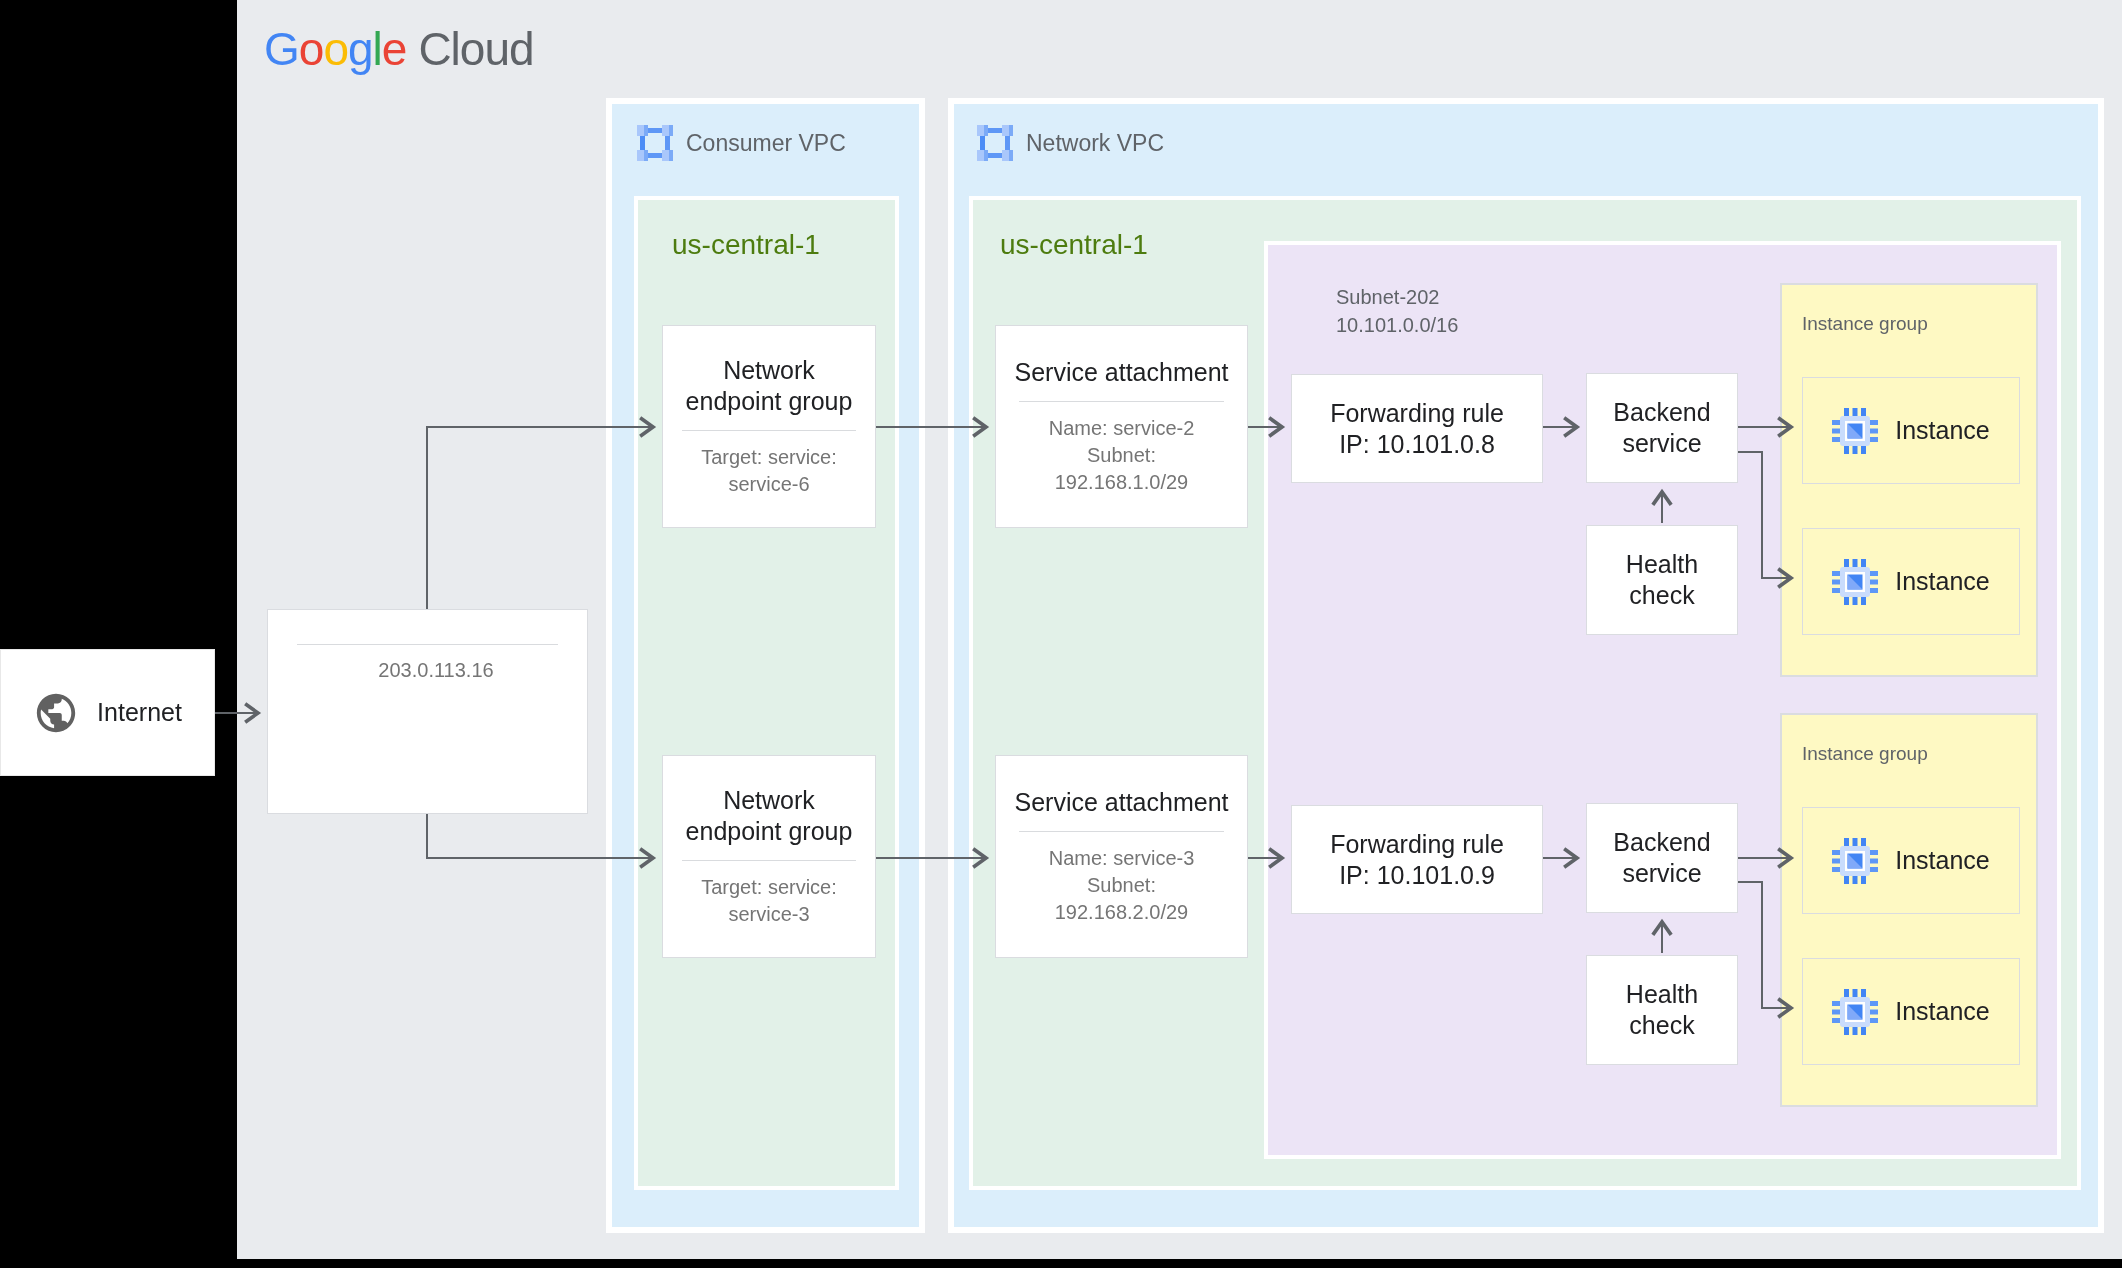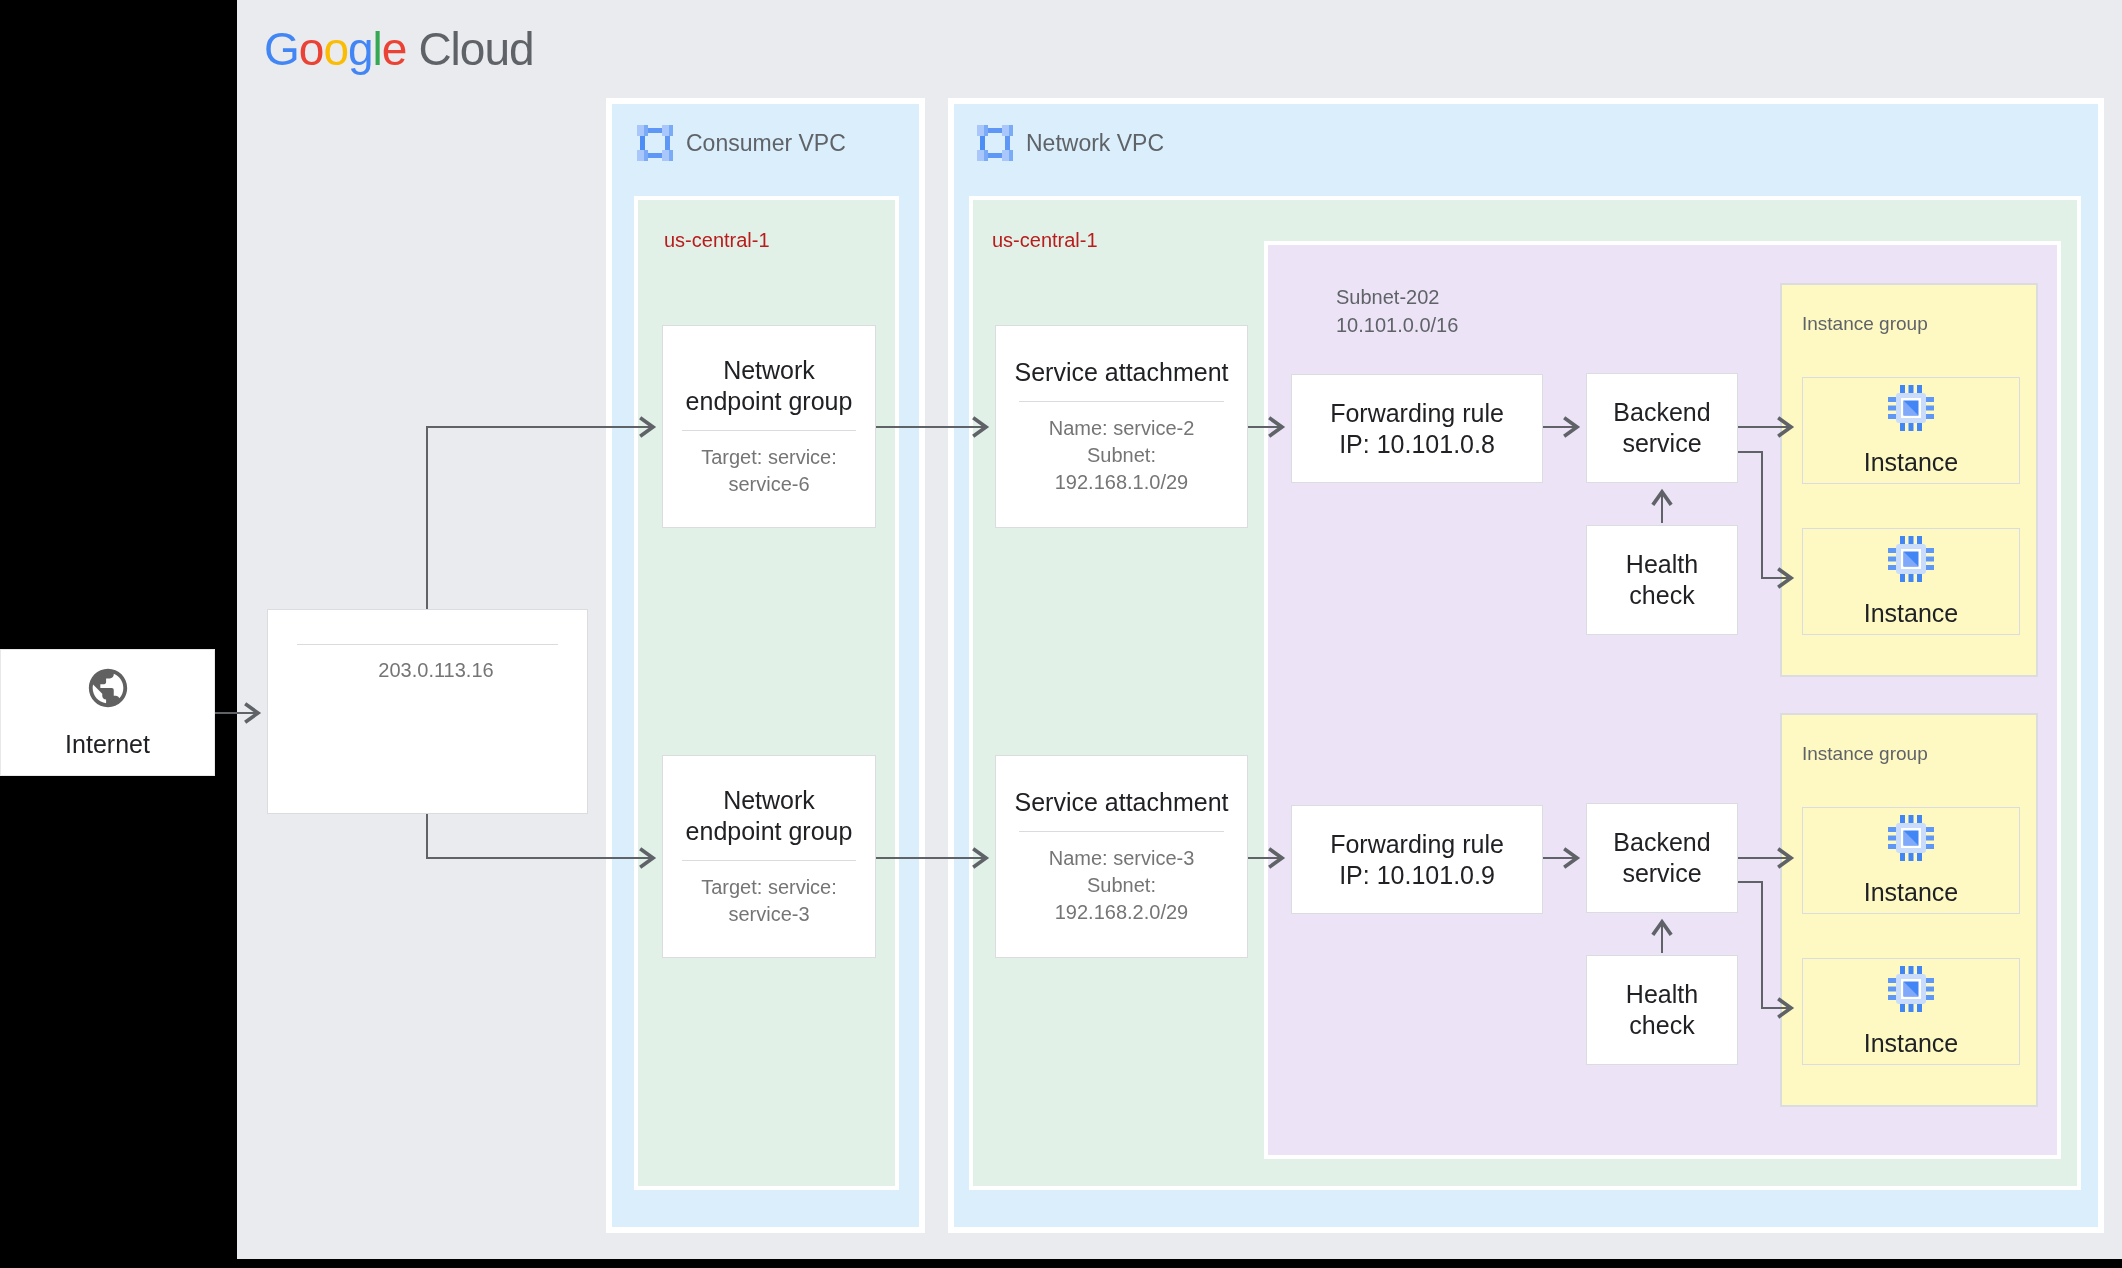--- a/index.html
+++ b/index.html
@@ -5,39 +5,39 @@
   html,body{margin:0;padding:0;background:#fff;}
   .stage{position:relative;width:2122px;height:1268px;background:#e9ebee;overflow:hidden;
          font-family:"Liberation Sans",sans-serif;color:#202124;padding-left:48px;}
   .black-bar{position:absolute;background:#000;}
   
   .zone{position:absolute;box-sizing:border-box;}
   .vpc{background:#dbeefb;border:6px solid #fff;}
   .region{background:#e2f1e8;border:4px solid #fff;}
   .subnet{background:#ece4f6;border:4px solid #fff;}
   .zone-label{position:absolute;display:flex;align-items:center;gap:13px;font-size:23px;color:#5f6368;}
-  .region-label{position:absolute;font-size:20px;color:#b91c1c;}
+  .region-label{position:absolute;font-size:28px;color:#4d7c0f;margin-left:8px;}
   .subnet-label{position:absolute;font-size:20px;line-height:28px;color:#5f6368;}
   
   .node{position:absolute;background:#fff;border:1px solid #dadce0;box-sizing:border-box;
         display:flex;flex-direction:column;align-items:center;justify-content:center;text-align:center;}
   .title{font-size:25px;line-height:31px;color:#202124;}
   .sep{width:82%;border-top:1px solid #d9dbde;margin:13px auto;}
   .details{font-size:20px;line-height:27px;color:#757575;}
-  .internet{flex-direction:column;gap:18px;border:1px solid #e8e8e8;text-align:right;}
+  .internet{flex-direction:row;gap:18px;border:1px solid #e8e8e8;text-align:right;}
   .internet .title{font-size:25px;}
   .lb{justify-content:flex-start;align-items:stretch;}
   .lb-head{display:flex;align-items:center;gap:16px;padding:26px 12px 0 28px;text-align:left;}
   .lb .sep{margin:34px auto 14px;}
   .lb-ip{font-size:20px;color:#757575;text-align:center;margin-left:17px;}
   
   .ig{position:absolute;background:#fef9c3;border:2px solid #dadce0;box-sizing:border-box;}
   .ig-label{position:absolute;left:20px;top:28px;font-size:19px;color:#5f6368;}
   .inst{position:absolute;left:20px;width:218px;height:107px;border:1px solid #dadce0;box-sizing:border-box;
-        display:flex;align-items:center;justify-content:center;gap:17px;font-size:25px;color:#202124;flex-direction:column;}
+        display:flex;align-items:center;justify-content:center;gap:17px;font-size:25px;color:#202124;}
   .inst-1{top:92px}.inst-2{top:243px}
   
   .logo{position:absolute;left:264px;top:22px;font-size:46px;letter-spacing:-1px;white-space:nowrap;}
   .logo .cloud{color:#5f6368;margin-left:12px;}
   
   .overlay{position:absolute;left:0;top:0;pointer-events:none;}
   .overlay path{stroke:#5f6368;stroke-width:2;fill:none;}
   .icon{flex:none;}
   .hidden-defs{position:absolute;width:0;height:0;overflow:hidden;}
 </style>

